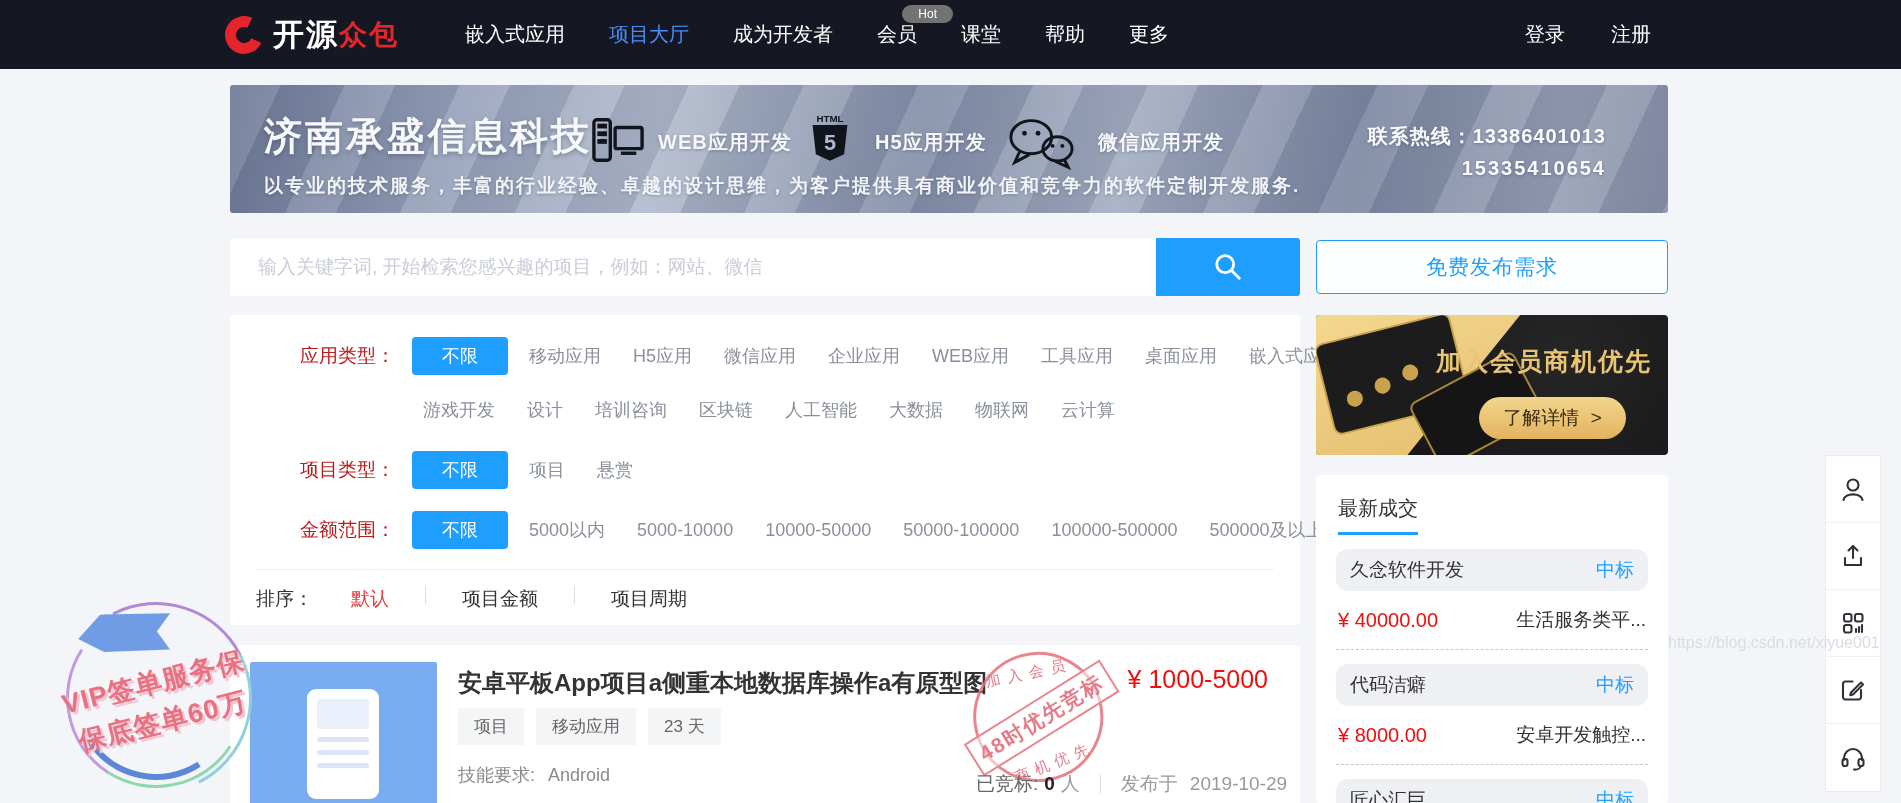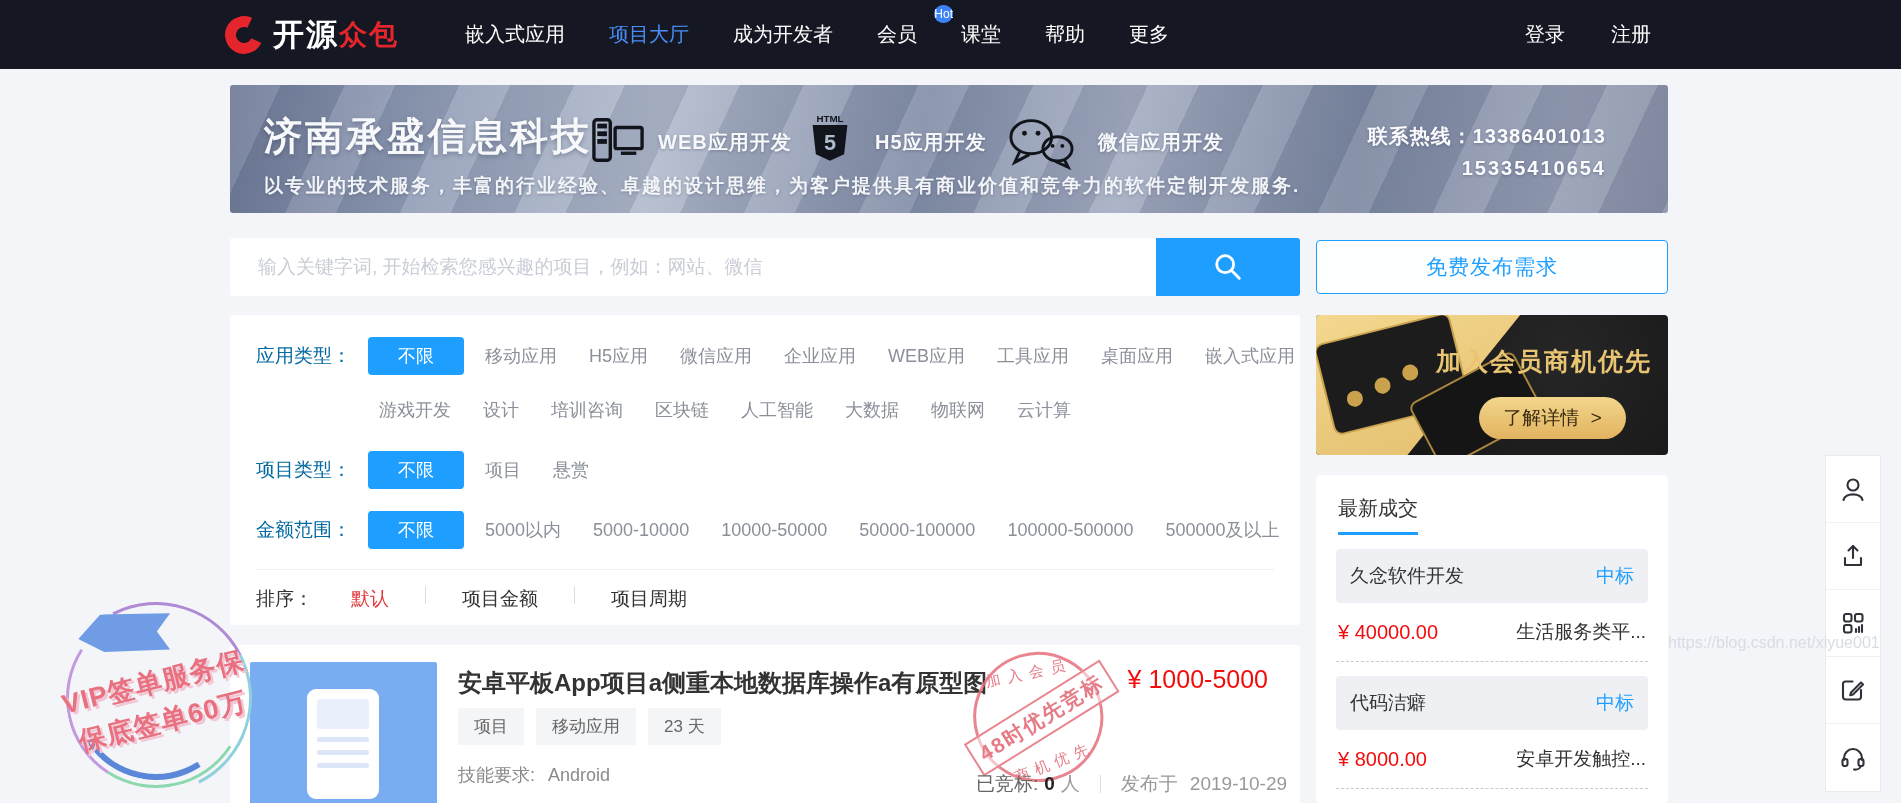--- a/index.html
+++ b/index.html
@@ -22,22 +22,22 @@
     border:11px solid #e5252c; border-right-color:transparent;
     transform:rotate(-20deg); margin-right:10px;
   }
   .logo-white { color:#fff; font-size:31px; font-weight:bold; letter-spacing:2px; }
   .logo-red   { color:#e5252c; font-size:28px; font-weight:bold; letter-spacing:2px; }
   .nav-items { display:flex; gap:44px; margin-left:66px; }
   .nav-item { color:#fff; font-size:20px; cursor:pointer; position:relative; white-space:nowrap; }
   .nav-item.active { color:#4b8df8; }
   .hot-badge {
     position:absolute; top:-16px; right:-36px;
-    background:#3b82f6; color:#fff; font-size:12px;
-    padding:2px 0; border-radius:9px;
+    background:#737373; color:#fff; font-size:12px;
+    padding:2px 16px; border-radius:9px;
   }
   .auth { margin-left:auto; display:flex; gap:46px;justify-content:space-between; }
   .auth span { color:#fff; font-size:20px; cursor:pointer; }
 
   
   .banner {
     position:absolute; left:230px; top:85px; width:1438px; height:128px;
     border-radius:3px; overflow:hidden;
     background:
       repeating-linear-gradient(115deg, rgba(255,255,255,0.07) 0 46px, rgba(25,35,70,0.10) 46px 104px),
@@ -84,21 +84,21 @@
     color:#1E9FFF; font-size:21px; display:flex; align-items:center; justify-content:center;
     cursor:pointer; letter-spacing:1px;
   }
 
   
   .filter-card {
     position:absolute; left:230px; top:315px; width:1070px; height:310px;
     background:#fff; border-radius:3px; padding-top:22px;
   }
   .f-row { display:flex; padding-left:26px; }
-  .f-label { width:112px; flex-shrink:0; font-size:19px; color:#0369a1; line-height:38px; }
+  .f-label { width:112px; flex-shrink:0; font-size:19px; color:#b91c1c; line-height:38px;margin-left:44px; }
   .f-col { display:flex; flex-direction:column; row-gap:16px; }
   .f-opts { display:flex; column-gap:10px; align-items:center; white-space:nowrap; }
   .f-opt {
     font-size:18px; color:#8a8f99; line-height:38px; padding:0 11px; cursor:pointer;
   }
   .f-opt.sel {
     background:#1E9FFF; color:#fff; border-radius:4px; padding:0 30px;
   }
   .mt24 { margin-top:22px; }
   .f-divider { border-top:1px solid #f0f0f0; margin:20px 26px 0 26px; }
@@ -183,21 +183,21 @@
 
   .deals-card {
     position:absolute; left:1316px; top:475px; width:352px; height:328px;
     background:#fff; border-radius:4px; overflow:hidden;
   }
   .d-head {
     display:inline-block; margin:20px 0 0 22px; font-size:20px; color:#333;
     padding-bottom:10px; border-bottom:3px solid #1E9FFF;
   }
   .d-name-row {
-    margin:14px 20px 0; background:#eef0f4; border-radius:4px; height:54px;
+    margin:14px 20px 0; background:#eef0f4; border-radius:12px; height:42px;
     display:flex; align-items:center; justify-content:space-between;
     padding:0 14px; cursor:pointer;
   }
   .d-name { font-size:19px; color:#333; }
   .d-status { font-size:19px; color:#1E9FFF; cursor:pointer; }
   .d-price-row { margin:16px 22px 0; display:flex; align-items:center; justify-content:space-between; }
   .d-price { font-size:20px; color:#f20d0d; }
   .d-desc { font-size:19px; color:#333; }
   .d-divider { margin:16px 20px 0; border-top:1px dashed #c9c9c9; }
 

